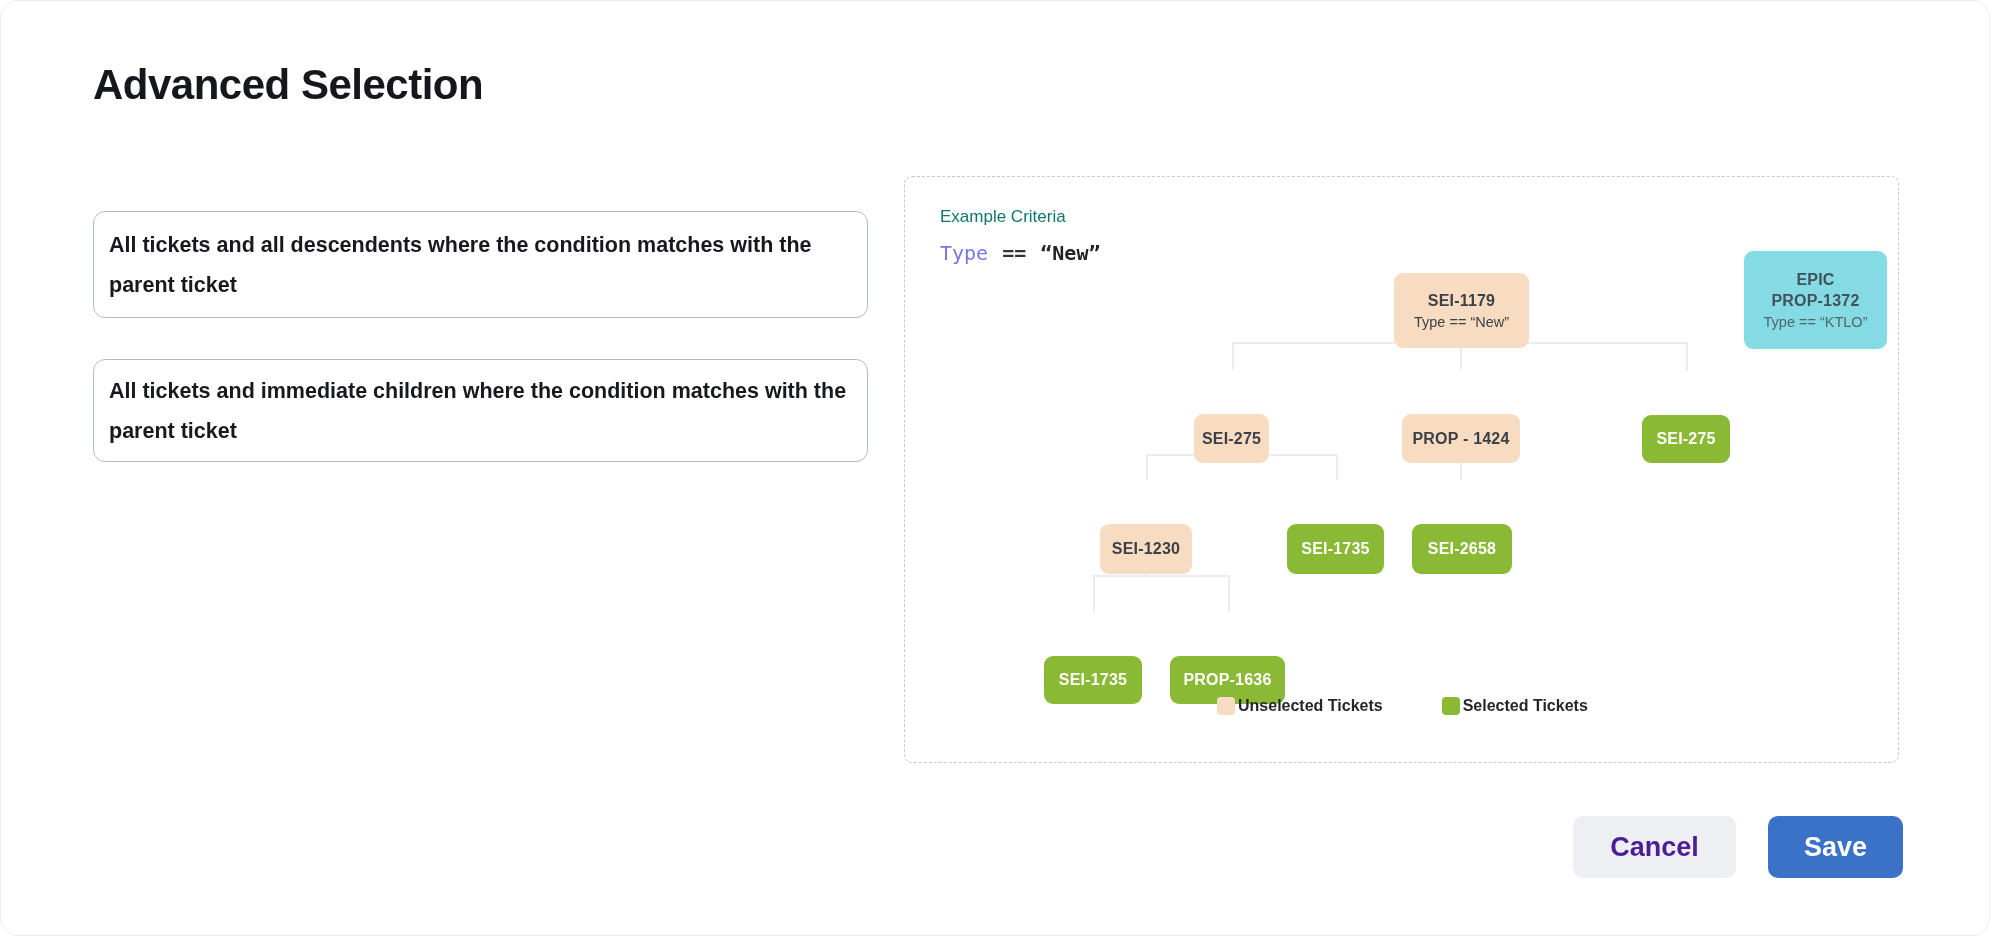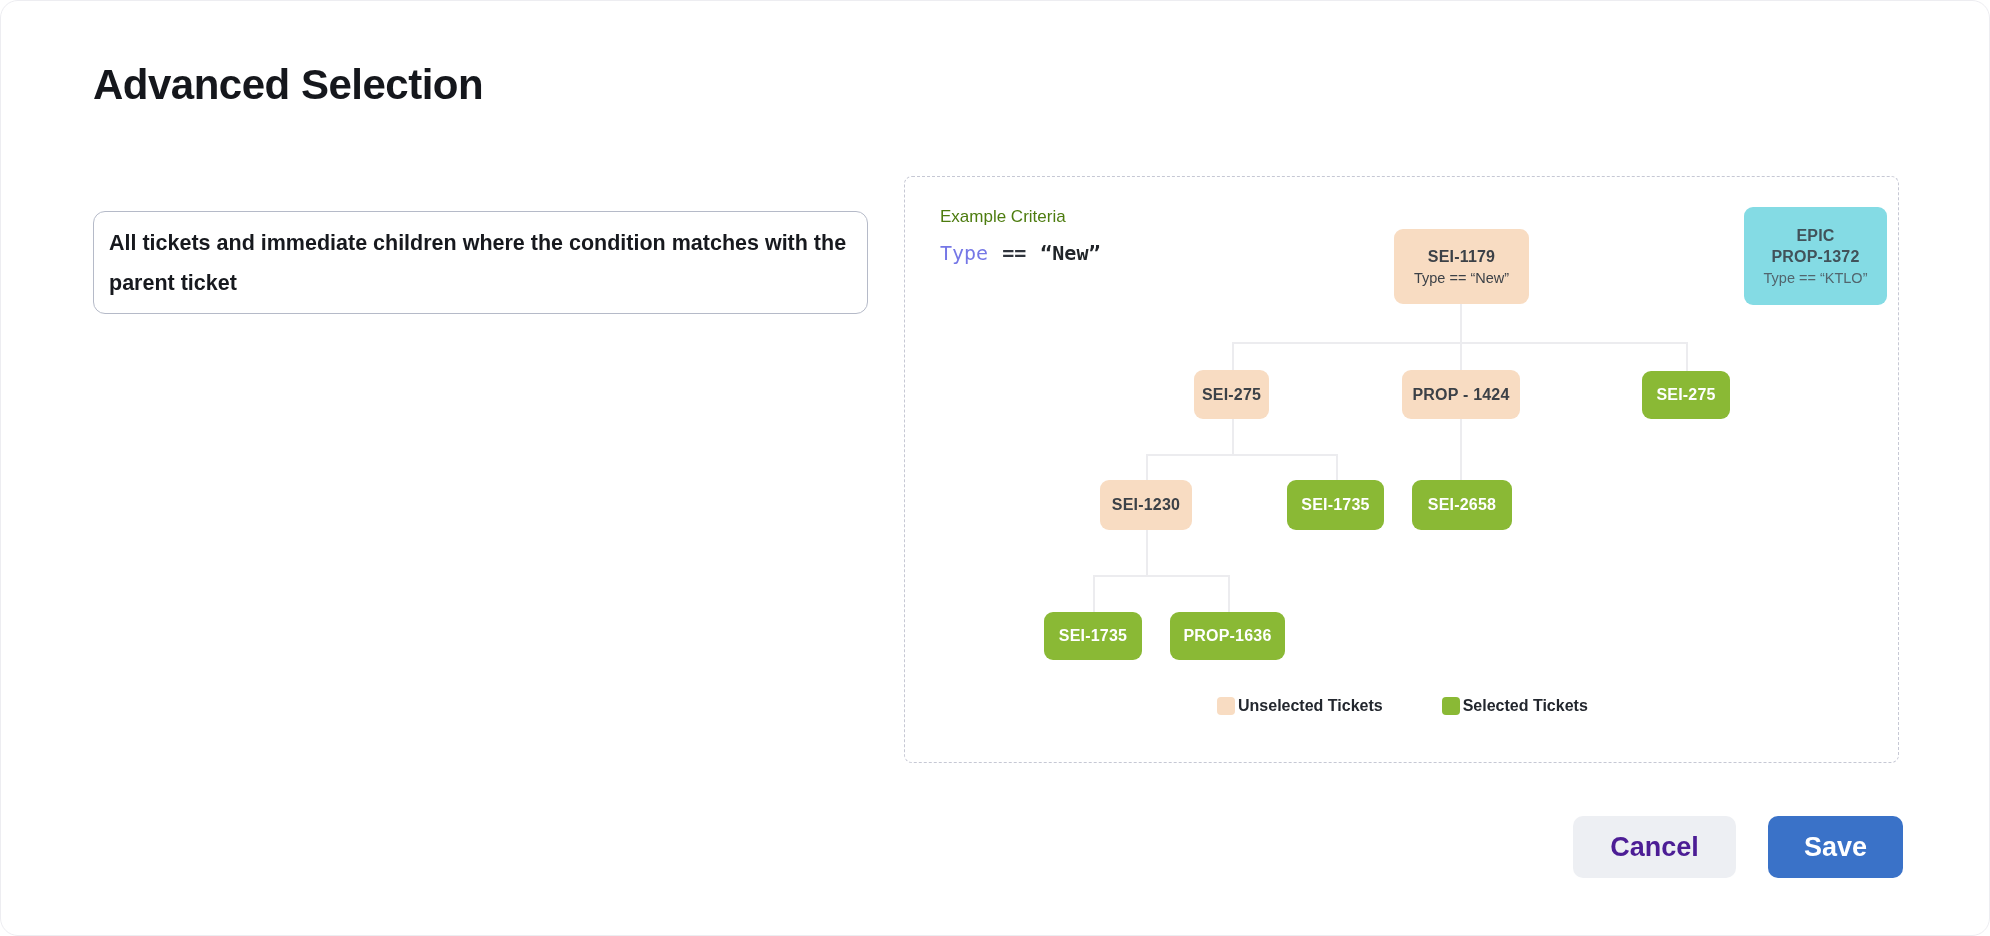--- a/index.html
+++ b/index.html
@@ -15,28 +15,28 @@
         font-size:21.5px;font-weight:600;color:#17191e;line-height:40px;cursor:pointer;}
   .card.h2{height:107px;}
   .card.h1{height:71px;}
   .card.h1b{height:103px;}
   .card+.card{margin-top:41px;}
   .card.selected{border:2px solid #2b52be;background:#eef6fc;}
 
   
   .panel{position:absolute;left:903px;top:175px;width:995px;height:587px;border:1px dashed #c6c8d4;border-radius:8px;box-sizing:border-box;}
   .criteria{position:absolute;left:35px;top:30px;}
-  .criteria-heading{font-size:17px;color:#4d7c0f;}
+  .criteria-heading{font-size:17px;color:#0f766e;}
   .criteria-code{margin-top:14px;font-family:"DejaVu Sans Mono",monospace;font-size:20px;display:flex;gap:14px;align-items:baseline;}
   .tok-field{color:#7577e6;font-weight:500;}
   .tok-op{color:#2f343c;font-weight:700;}
   .tok-val{color:#212529;font-weight:700;}
 
   
-  .node{position:absolute;box-sizing:border-box;border-radius:9px;display:flex;flex-direction:column;align-items:center;justify-content:center;text-align:center;}
+  .node{position:absolute;box-sizing:border-box;border-radius:9px;display:flex;flex-direction:column;align-items:center;justify-content:center;text-align:center;margin-top:44px;}
   .node .nid{font-size:16px;font-weight:700;letter-spacing:0.2px;}
   .node .ncrit{font-size:14.5px;margin-top:4px;}
   .peach{background:#f8dcc2;color:#3c4147;}
   .green{background:#8ab935;color:#ffffff;}
   .epic{background:#84dbe4;color:#41525a;}
   .epic .nid{font-size:16px;}
   .epic .ncrit{color:#52656d;}
   .conn{position:absolute;background:#ececef;}
 
   
@@ -52,20 +52,23 @@
   .btn-save{left:1767px;width:135px;background:#3a72c8;color:#ffffff;}
 </style>
 </head>
 <body>
 
 <div class="dialog">
 
   <div class="page-title">Advanced Selection</div>
 
   <div class="options">
+    <div class="card h2">
+      <span>All tickets and all descendents where the condition matches with the parent ticket</span>
+    </div>
     <div class="card h1b">
       <span>All tickets and immediate children where the condition matches with the parent ticket</span>
     </div>
   </div>
 
   <div class="panel">
 
     <div class="criteria">
       <div class="criteria-heading">Example Criteria</div>
       <div class="criteria-code">

